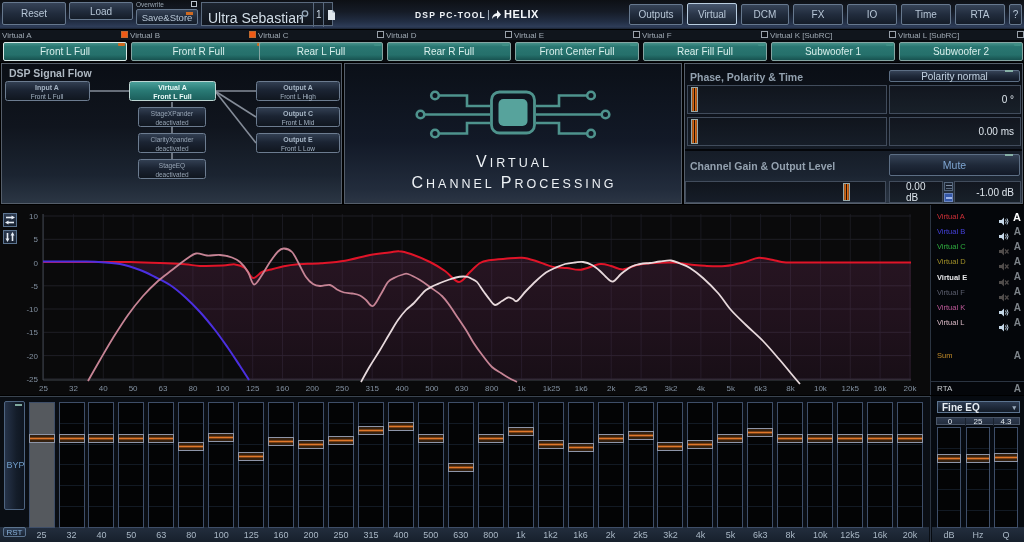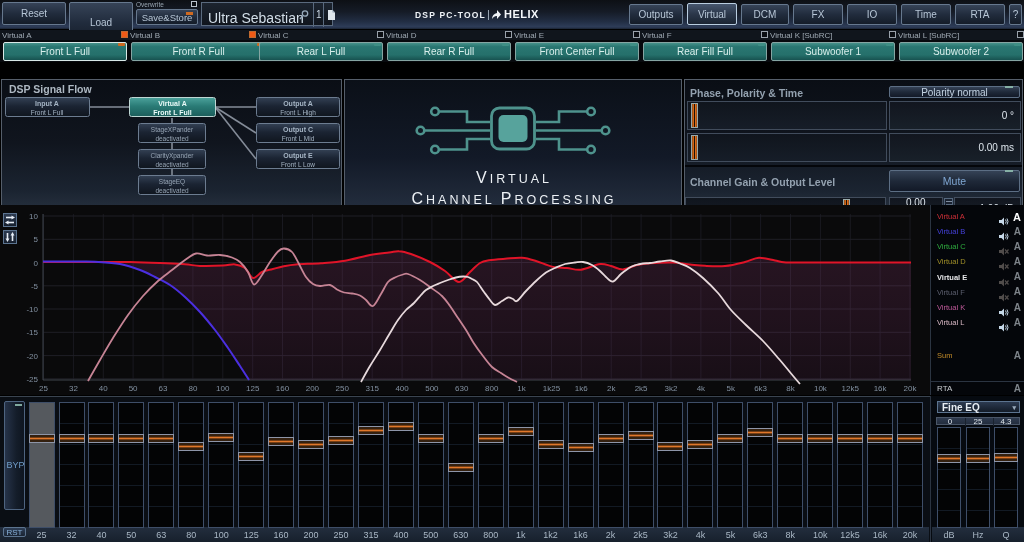--- a/index.html
+++ b/index.html
@@ -12,21 +12,21 @@
 
 #chlabels{position:absolute;left:0;top:30px;width:1024px;height:10px;background:#10151c;}
 .chlab{position:absolute;top:1px;font-size:8px;color:#9fa9b3;}
 .chk{position:absolute;top:1px;width:7px;height:7px;border:1px solid #99a1ab;background:#0a0d12;}
 .chk.on{background:#f05a16;border-color:#c06a30;}
 #chbtns{position:absolute;left:0;top:40px;width:1024px;height:22px;background:#07090d;}
 .cbtn{position:absolute;top:2px;height:19px;background:linear-gradient(#459189,#297671 22%,#25706b 70%,#175250);border:1px solid #85a5a2;border-radius:2px;color:#d8eeeb;font-size:10px;display:flex;align-items:center;justify-content:center;}
 .cbtn .ind{position:absolute;top:0px;right:1px;width:7px;height:2.5px;background:#d06a20;border-radius:1px;}
 .cbtn.sel{border-color:#d8e8e6;}
 
-.panel{position:absolute;top:79px;height:141px;background:linear-gradient(#0a0e15 0%,#10151e 45%,#1b2431 80%,#2b3644 100%);border:1px solid #555e6a;}
+.panel{position:absolute;top:63px;height:141px;background:linear-gradient(#0a0e15 0%,#10151e 45%,#1b2431 80%,#2b3644 100%);border:1px solid #555e6a;}
 #pleft{left:1px;width:341px;}
 #pcenter{left:344px;width:338px;background:linear-gradient(#0b1018 0%,#121927 55%,#222c3c 90%,#2b3544 100%);}
 #pright{left:684px;width:339px;}
 .ptitle{position:absolute;font-weight:bold;font-size:10.5px;color:#93a1af;}
 .fbox{position:absolute;background:linear-gradient(#323f52,#1b2433 45%,#10161f);border:1px solid #6c7c90;border-radius:2.5px;color:#a5b4c4;font-size:6.5px;text-align:center;line-height:8.5px;padding-top:2px;}
 .fbox b{font-size:7px;}
 .fbox.teal{background:linear-gradient(#4aa09a,#2a7b76 45%,#1c5f5c);border-color:#bdd6d3;color:#eafaf8;}
 .fbox.dim{color:#97a5b5;}
 .slidebox{position:absolute;background:linear-gradient(#10151d,#161d28);border:1px solid #414c5c;}
 .vhandle{position:absolute;top:1px;bottom:1px;width:7px;border:1px solid #9aa;background:linear-gradient(90deg,#21160c 0%,#e07420 15%,#c45c14 40%,#1e1208 50%,#e07420 62%,#c45c14 88%,#21160c 100%);}
@@ -42,21 +42,21 @@
 
 #bottom{position:absolute;left:0;top:396px;width:1024px;height:146px;background:#0a0e14;border-top:1px solid #3a4450;}
 .track{position:absolute;top:5px;width:26px;height:126px;background:repeating-linear-gradient(#030405 0px,#030405 19.8px,#121a24 19.8px,#121a24 20.8px);border:1px solid #3e4e68;}
 .hnd{position:absolute;left:-1px;width:26px;height:9px;border:1px solid #8d95a8;background:linear-gradient(#33200f 0%,#33200f 30%,#a85618 40%,#e0782c 50%,#a85618 60%,#33200f 70%,#33200f 100%);}
 .blab{position:absolute;top:133px;font-size:9px;color:#a9b7c5;width:26px;text-align:center;}
 </style></head>
 <body>
 <div id="app">
 <div id="topbar">
  <div class="tbtn" style="left:2px;top:2px;width:64px;height:23px;">Reset</div>
- <div class="tbtn" style="left:69px;top:2px;width:64px;height:41px;">Load</div>
+ <div class="tbtn" style="left:69px;top:2px;width:64px;height:18px;">Load</div>
  <div class="abs" style="left:136px;top:1px;font-size:6.5px;color:#98a4b0;">Overwrite</div>
  <div class="abs" style="left:191px;top:1px;width:6px;height:6px;border:1px solid #b9c2cc;background:#0c0f14;"></div>
  <div class="tbtn sm" style="left:136px;top:9px;width:62px;height:16px;">Save&amp;Store<span style="position:absolute;top:2px;right:4px;width:7px;height:2.5px;background:#d06a20;"></span></div>
  <div class="abs" style="left:201px;top:2px;width:132px;height:24px;background:linear-gradient(#1c242f,#10151d);border:1px solid #5a6a7e;">
    <span style="position:absolute;left:6px;top:7px;font-size:14px;color:#d2dee8;">Ultra Sebastian</span>
    <svg style="position:absolute;left:96px;top:6px;" width="12" height="12" viewBox="0 0 12 12">
           <circle cx="7" cy="4.5" r="2.7" fill="none" stroke="#97a9ba" stroke-width="1.3"></circle>
           <line x1="4.8" y1="6.8" x2="2" y2="10" stroke="#97a9ba" stroke-width="1.5"></line>
         </svg>
    <span style="position:absolute;left:111px;top:0;width:1px;height:24px;background:#5a6a7e;"></span>

